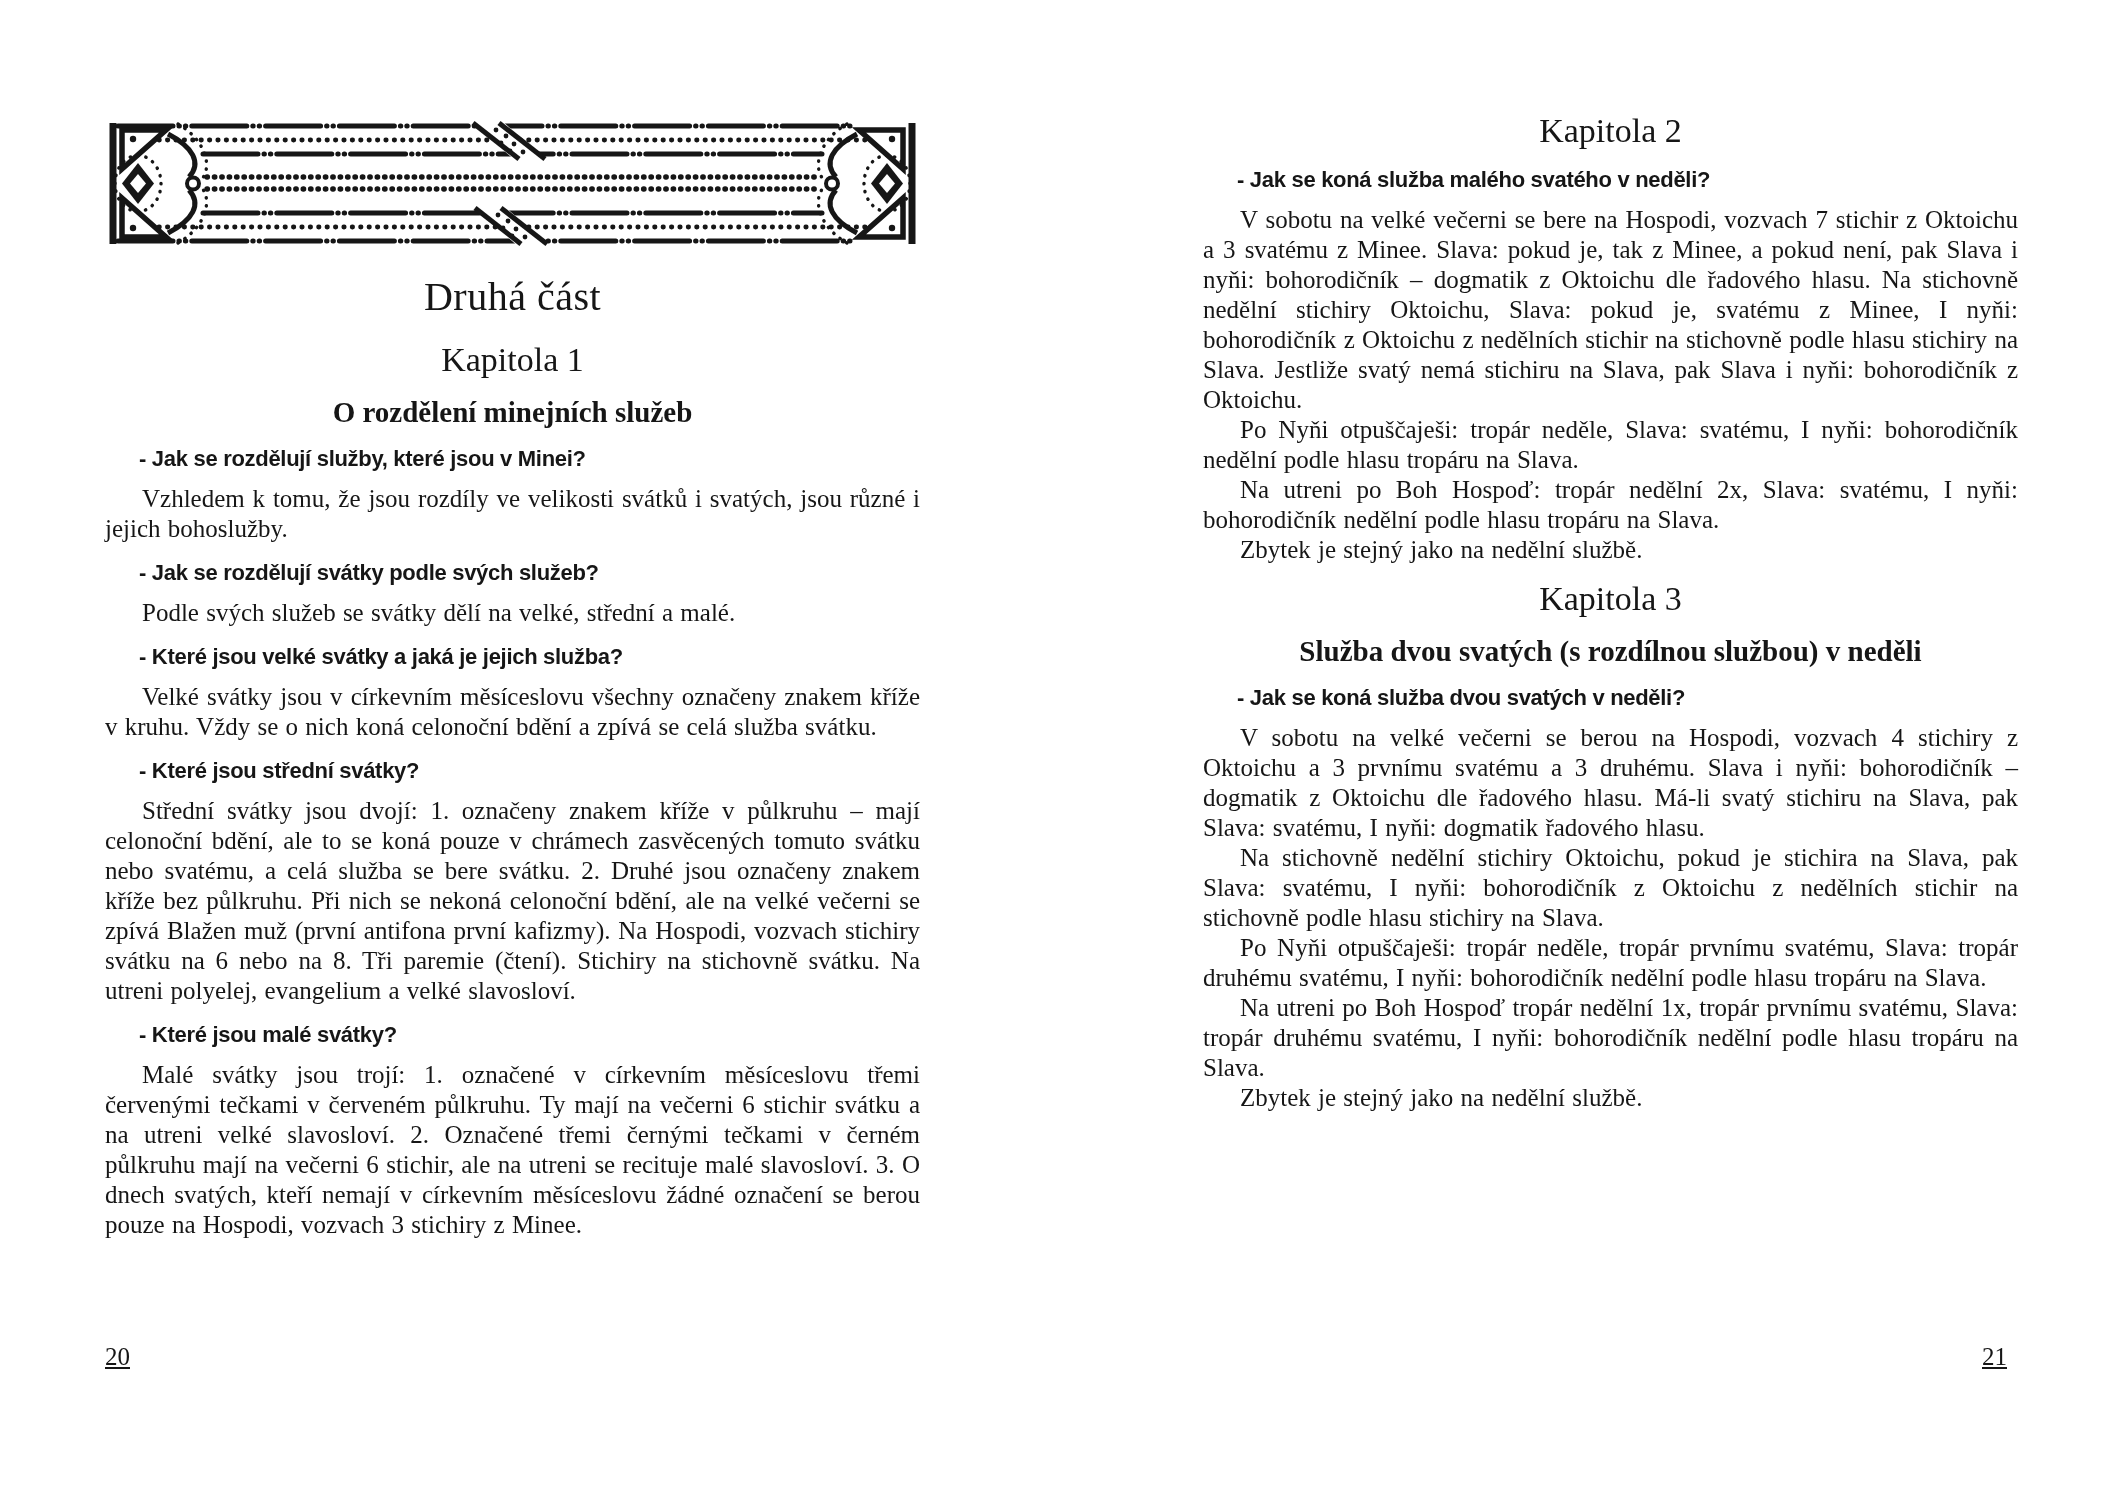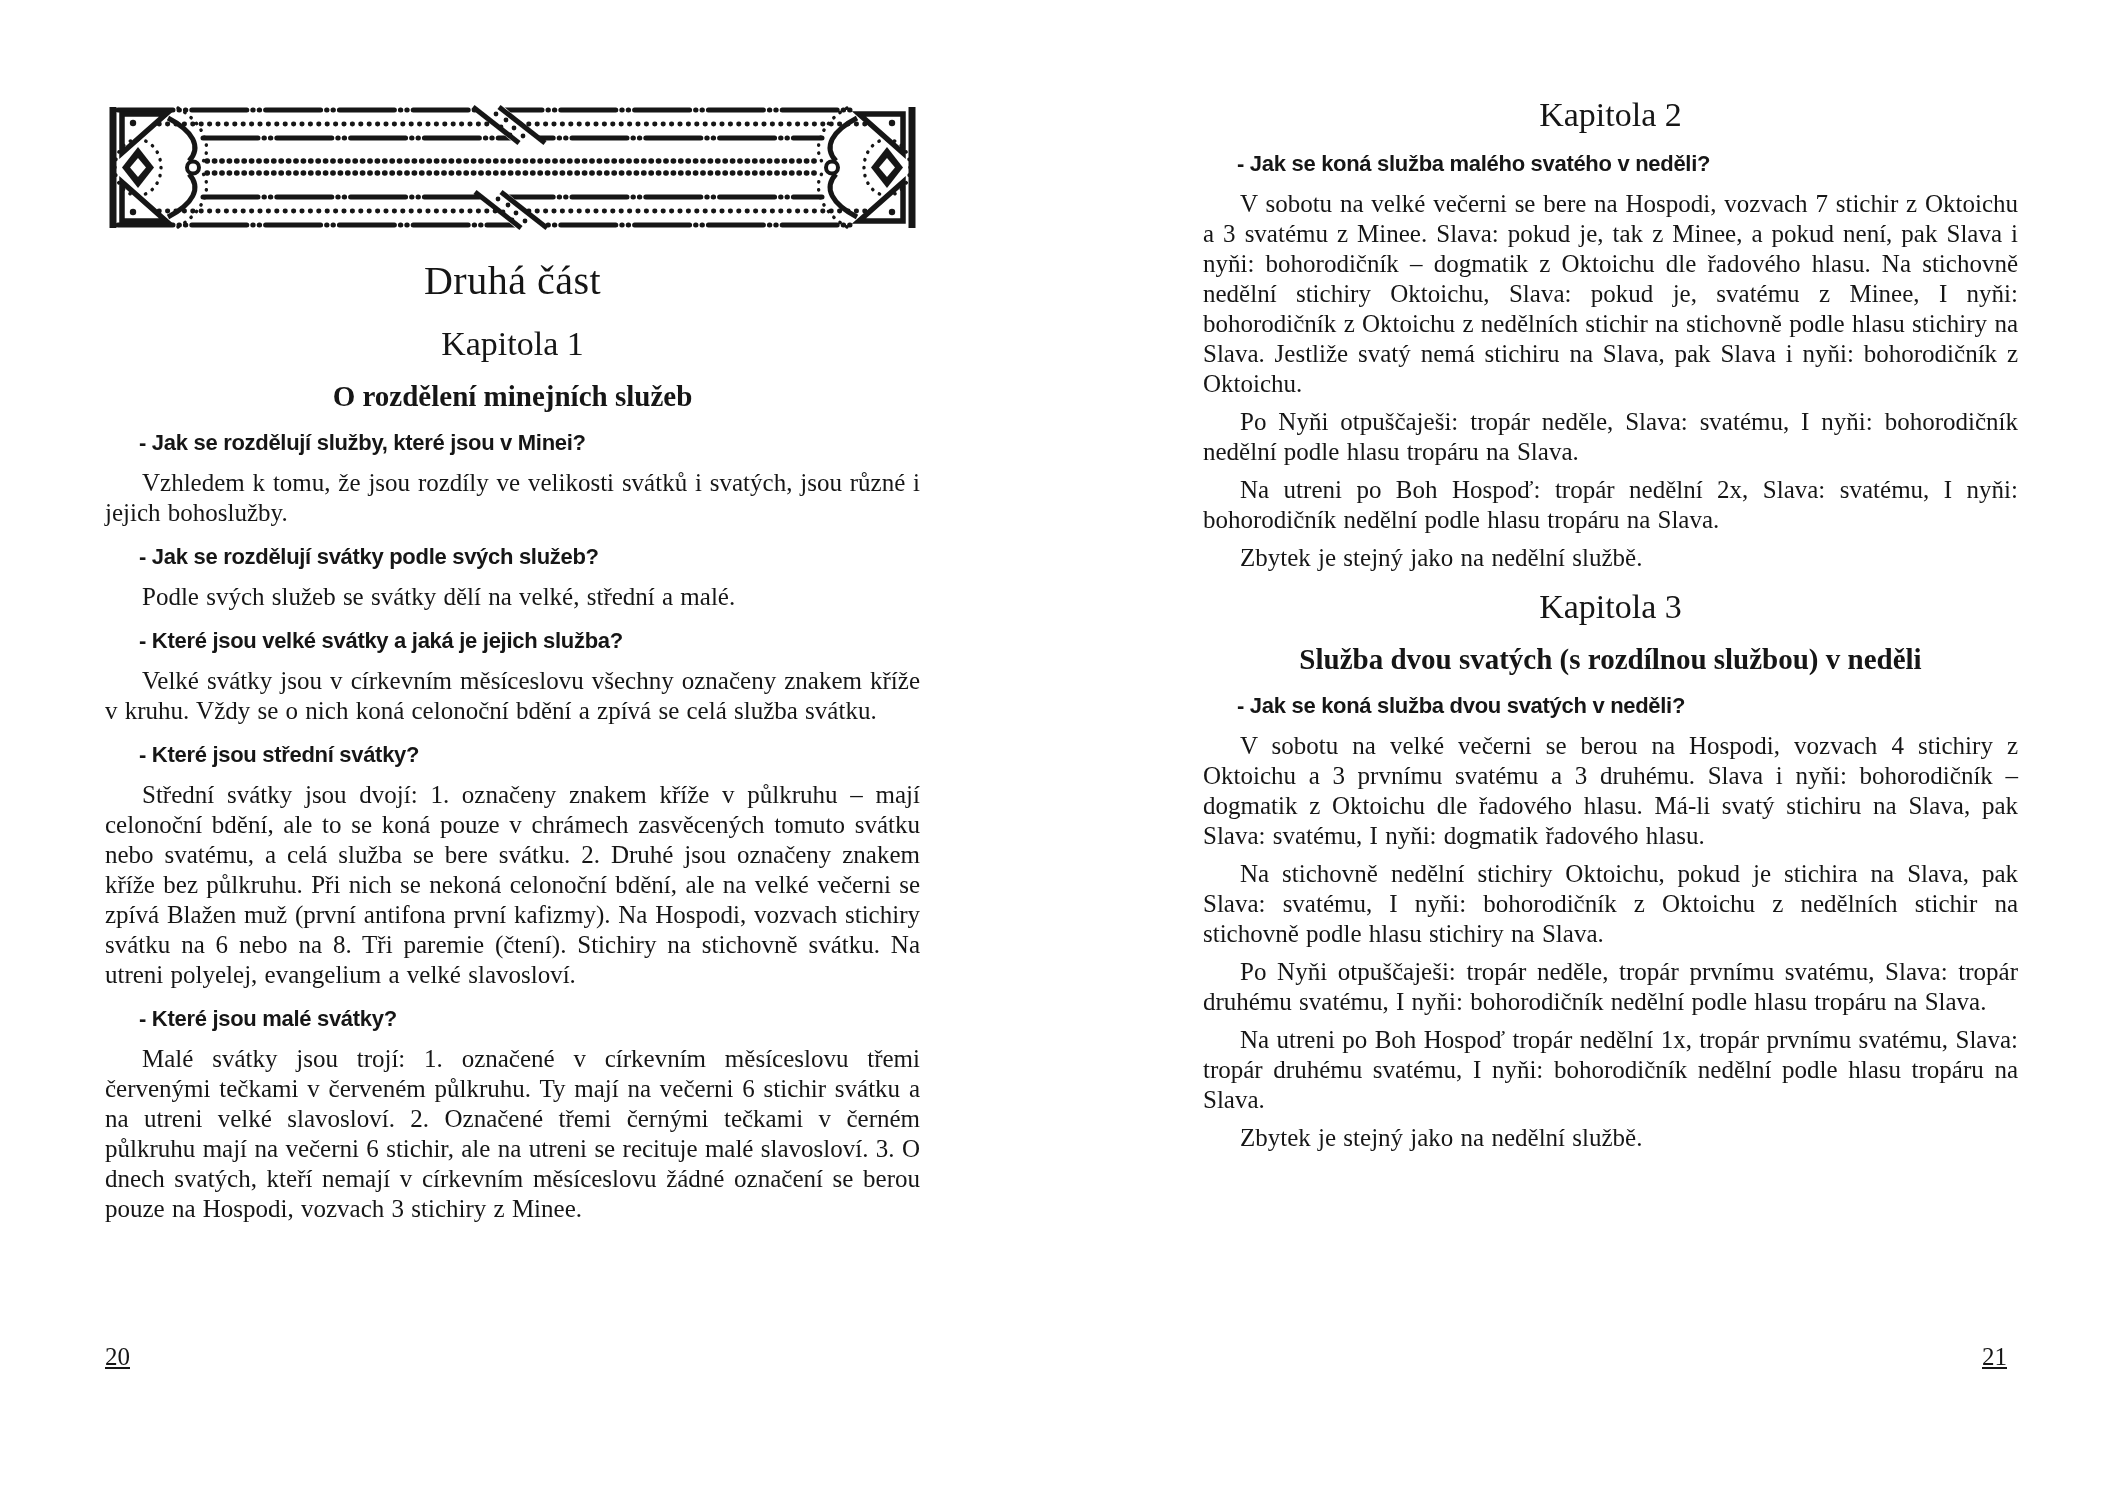--- a/index.html
+++ b/index.html
@@ -4,21 +4,21 @@
 <style>
   html,body{margin:0;padding:0;background:#e8e8e8;}
   .sheet{
     position:relative;
     width:2118px;height:1500px;
     background:#ffffff;
     color:#161616;
     overflow:hidden;
     font-family:"Liberation Serif","DejaVu Serif",serif;
   }
-  .page{position:absolute;top:0;width:815px;}
+  .page{position:absolute;top:16px;width:815px;}
   .page-left{left:105px;}
   .page-right{left:1203px;}
 
   .ornament{display:block;margin:105px 0 0 0;width:815px;height:125px;}
 
   h1.part-title{
     margin:28px 0 0 0;text-align:center;
     font-size:40px;line-height:46px;font-weight:normal;letter-spacing:.5px;
   }
   h2.chapter-title{
@@ -35,21 +35,21 @@
     margin:16px 0 0 34px;
     font-family:"Liberation Sans","DejaVu Sans",sans-serif;
     font-size:22px;line-height:26px;letter-spacing:-0.3px;font-weight:bold;
   }
   p.a{
     margin:12px 0 0 0;
     font-size:25px;line-height:30px;
     text-align:justify;text-indent:37px;
     word-spacing:1px;
   }
-  p.a + p.a{margin-top:8px;}
+  p.a + p.a{margin-top:0;}
   .page-number{
     position:absolute;top:1342px;
     font-size:25px;line-height:30px;text-decoration:underline;
   }
   .page-number.left{left:105px;}
   .page-number.right{left:1982px;}
 </style>
 </head>
 <body>
 

